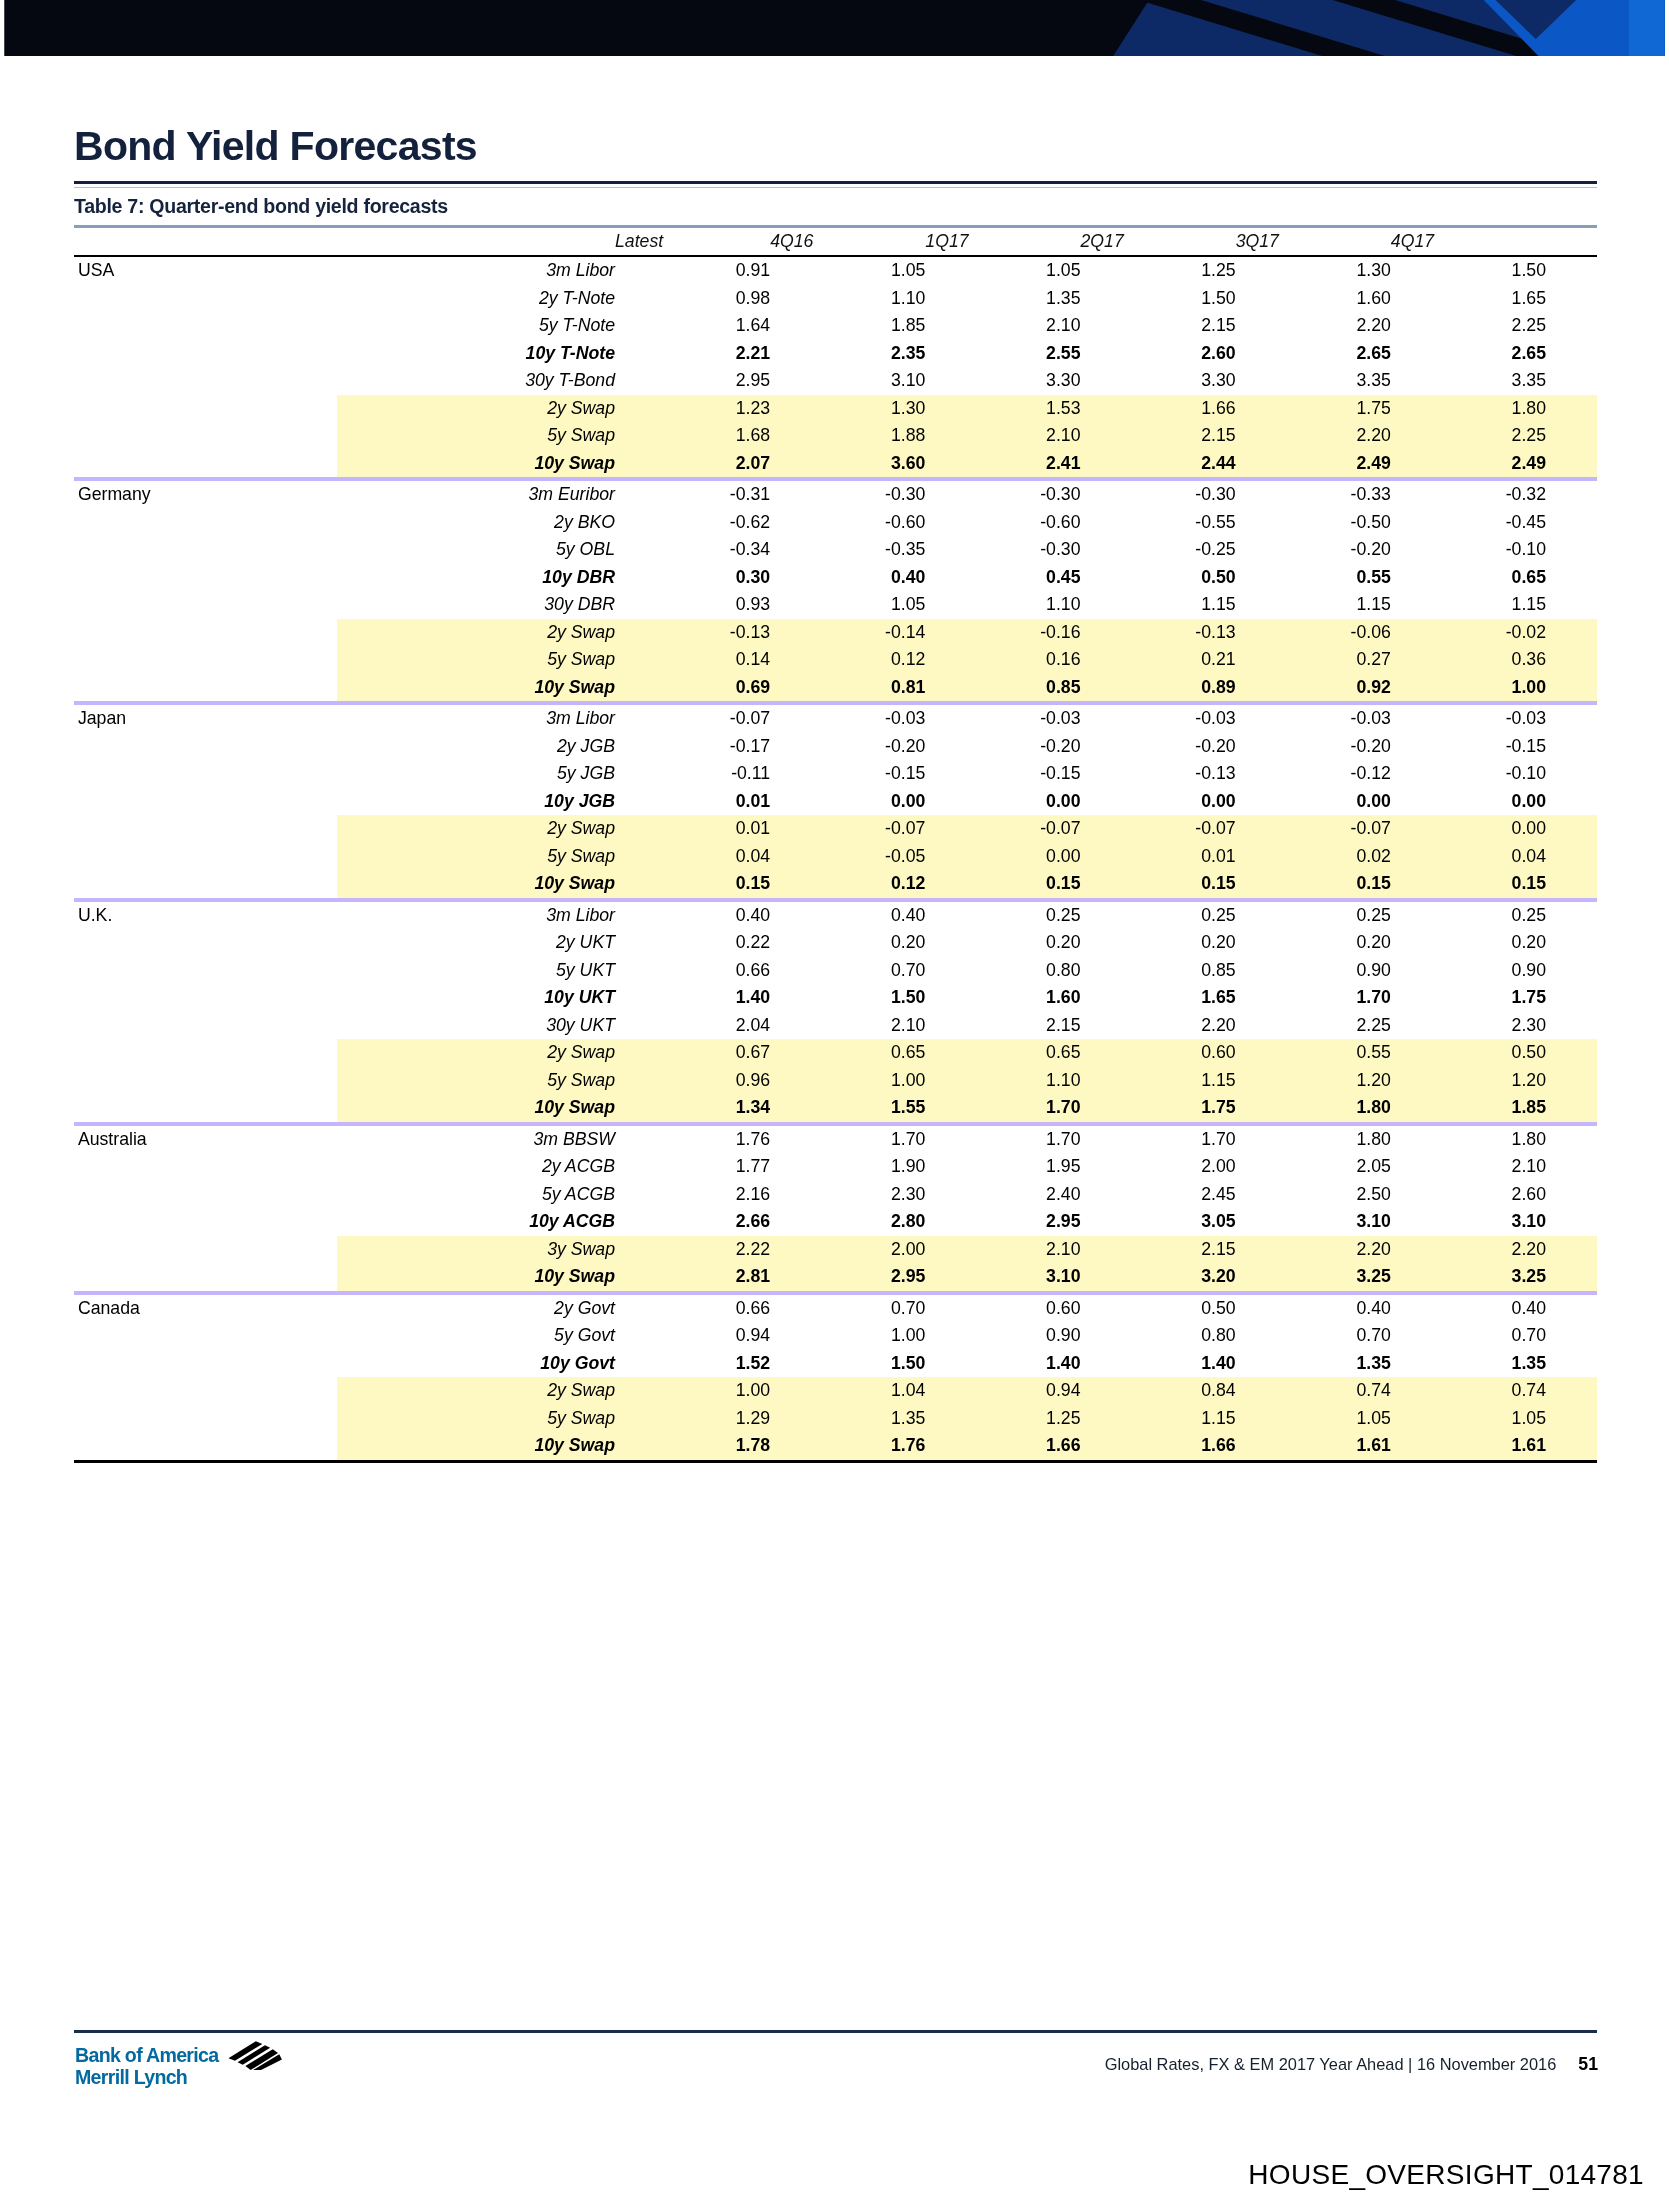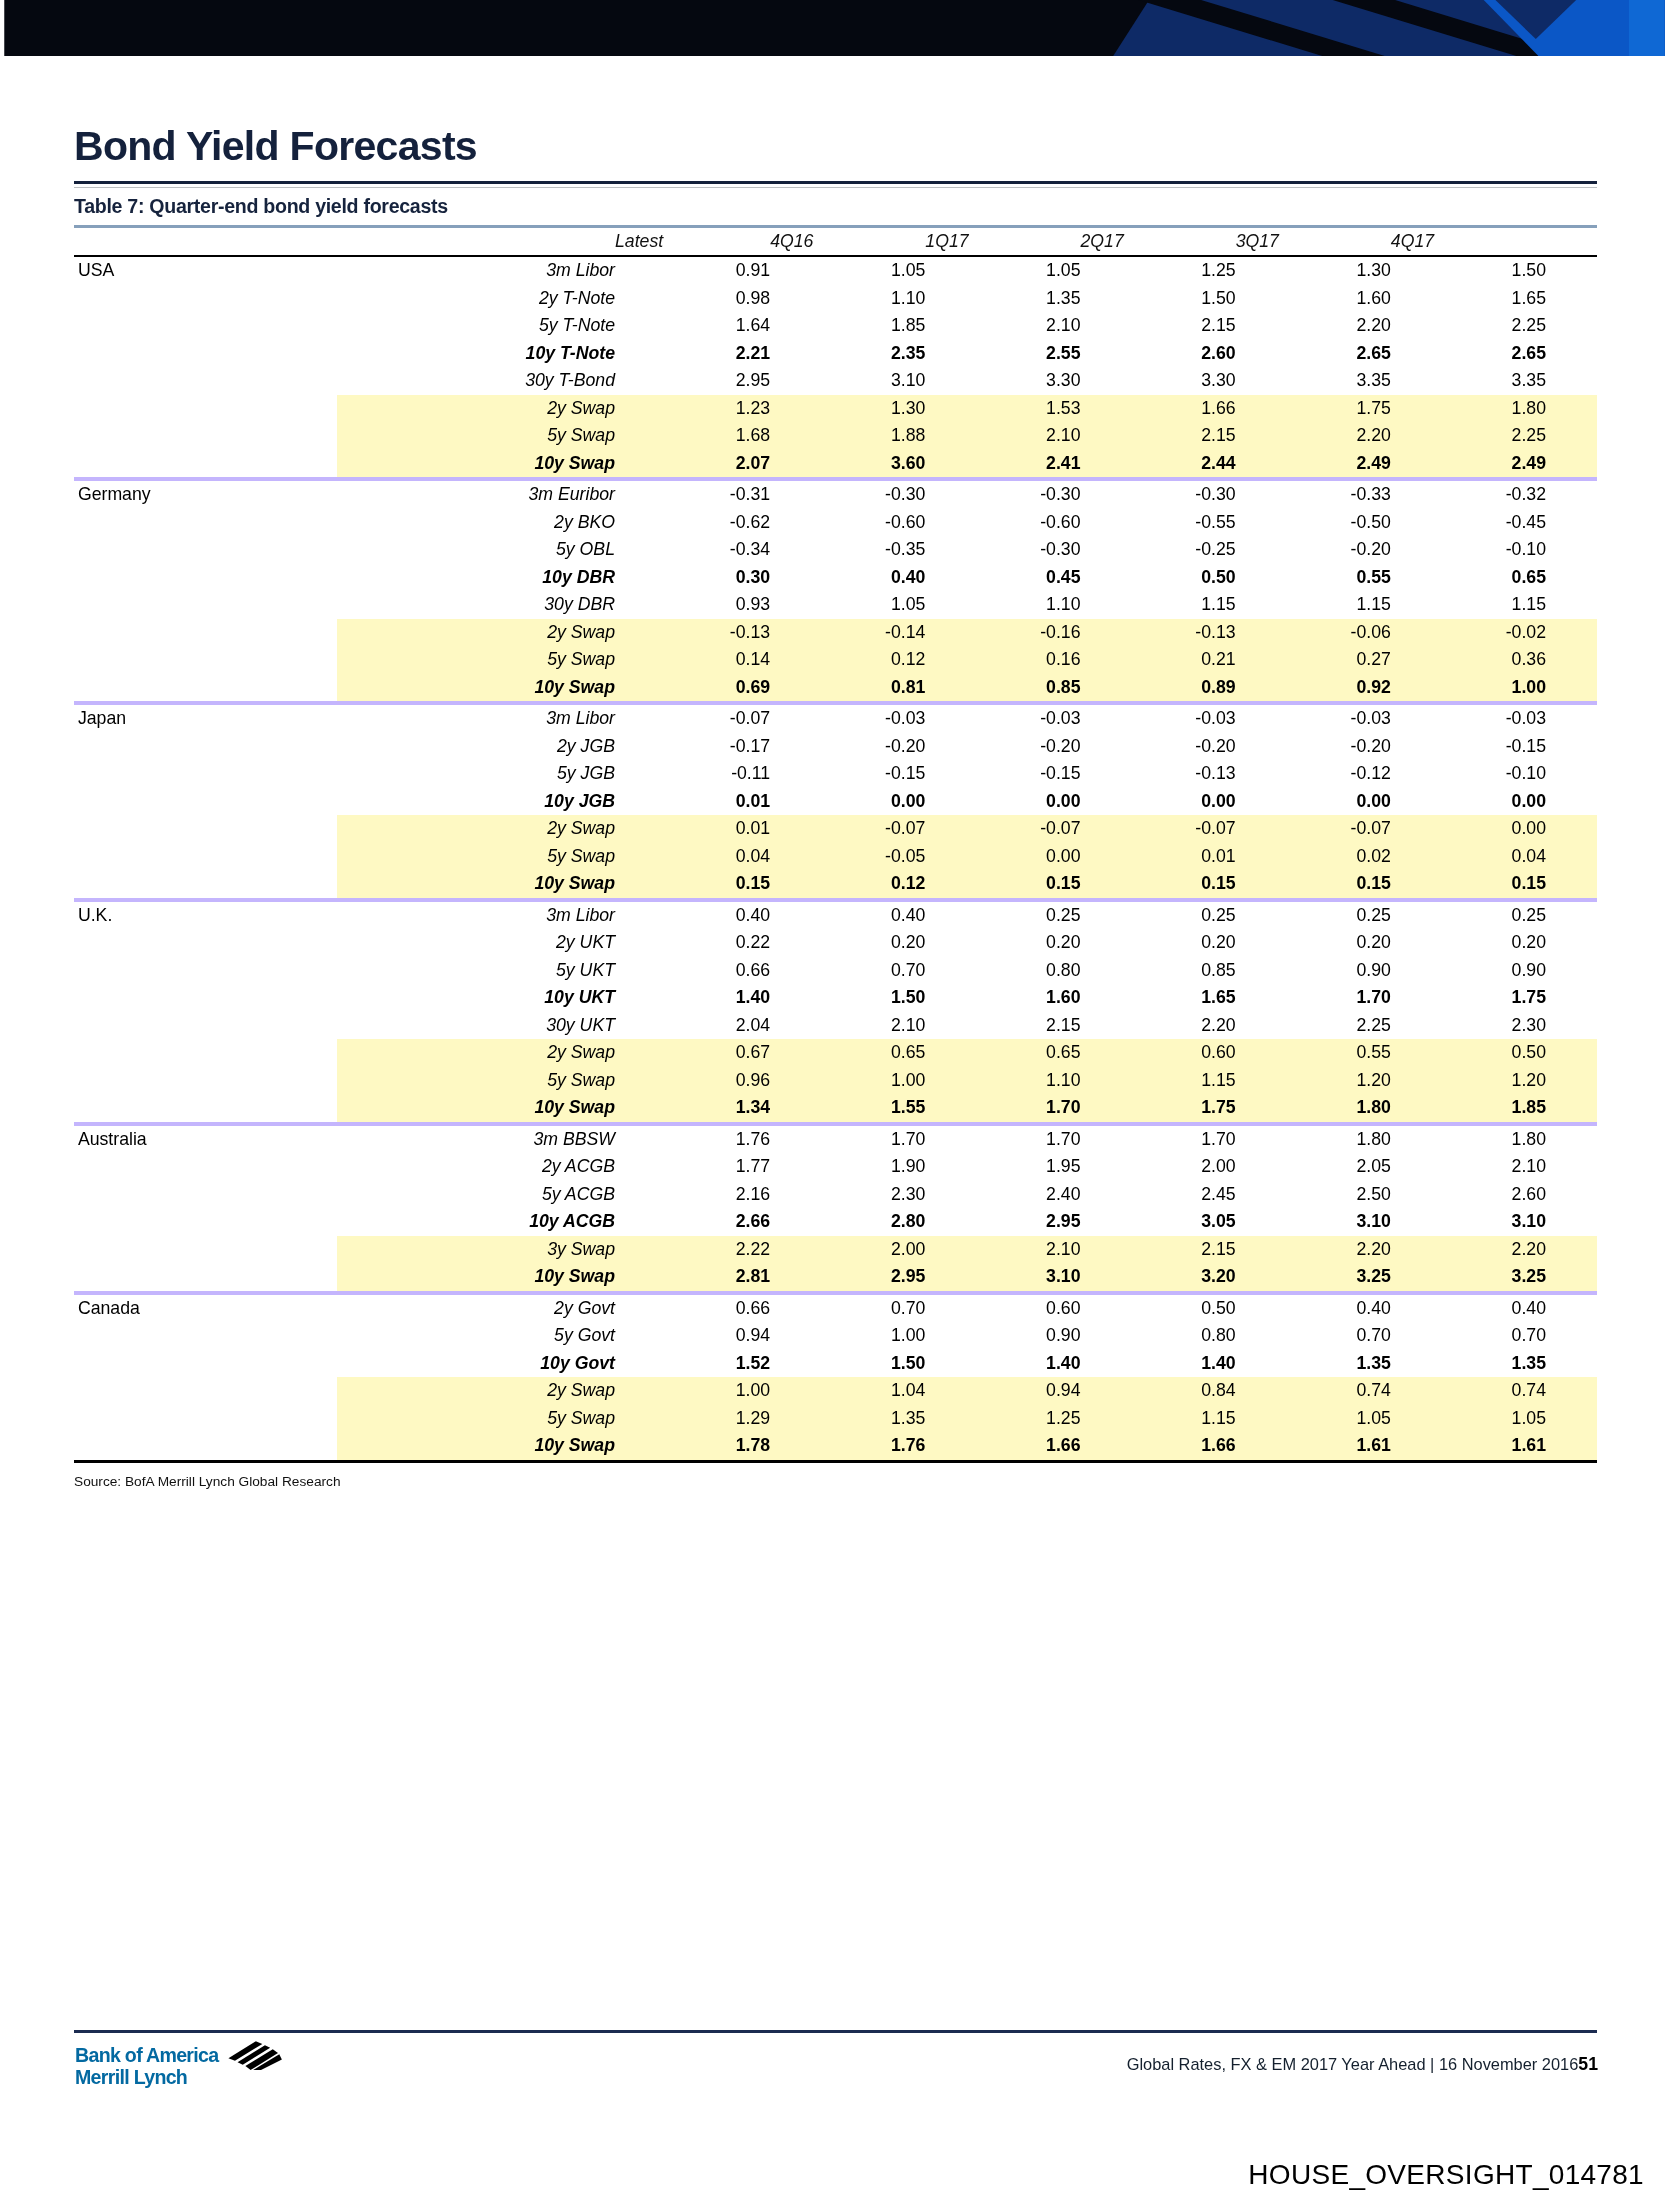--- a/index.html
+++ b/index.html
@@ -42,21 +42,21 @@
   .rule-bottom{height:3.9px;background:#000;}
   .source{margin-top:10.5px;font-size:13.7px;color:#111;}
   
   .rule-footer{position:absolute;left:74px;top:2030px;width:1523px;height:2.6px;background:#1b2b50;}
   .brand{position:absolute;left:75px;top:2044px;line-height:22px;font-weight:700;font-size:19.6px;letter-spacing:-0.7px;color:#0369a1;}
   .brand .flag{position:absolute;left:152px;top:-3.9px;}
   .docinfo{
     position:absolute;top:2054px;right:71px;font-size:16.4px;color:#14202e;
     display:flex;align-items:center;
   }
-  .docinfo .pageno{font-weight:700;font-size:17.7px;color:#000;}
+  .docinfo .pageno{font-weight:700;font-size:17.7px;margin-left:22px;color:#000;}
   .bates{
     position:absolute;top:2159px;right:25px;font-size:28px;color:#000;letter-spacing:0.3px;
   }
 </style>
 </head>
 <body>
 
 <div class="page">
 
   <div class="banner">
@@ -658,21 +658,20 @@
               <div class="numcell">1.66</div>
               <div class="numcell">1.66</div>
               <div class="numcell">1.61</div>
               <div class="numcell">1.61</div>
               <div></div>
             </div>
           </div>
         </div>
       </div>
     <div class="rule-bottom"></div>
-    <div class="source">Source: BofA Merrill Lynch Global Research</div>
   </div>
 
   <div class="rule-footer"></div>
   <div class="brand">
     <div>Bank of America</div>
     <div>Merrill Lynch</div>
     <span class="flag">
       <svg width="55" height="30" viewBox="0 0 84 46">
         <g fill="#000">
           <polygon points="2,28 44,2 54,6 12,32"></polygon>

